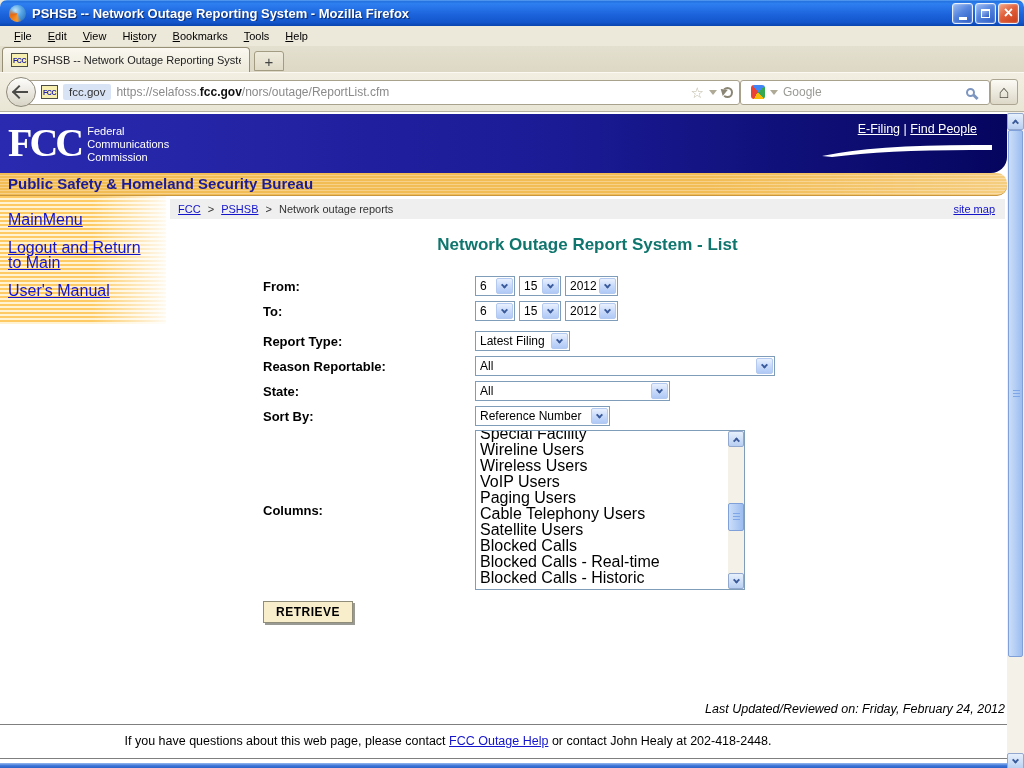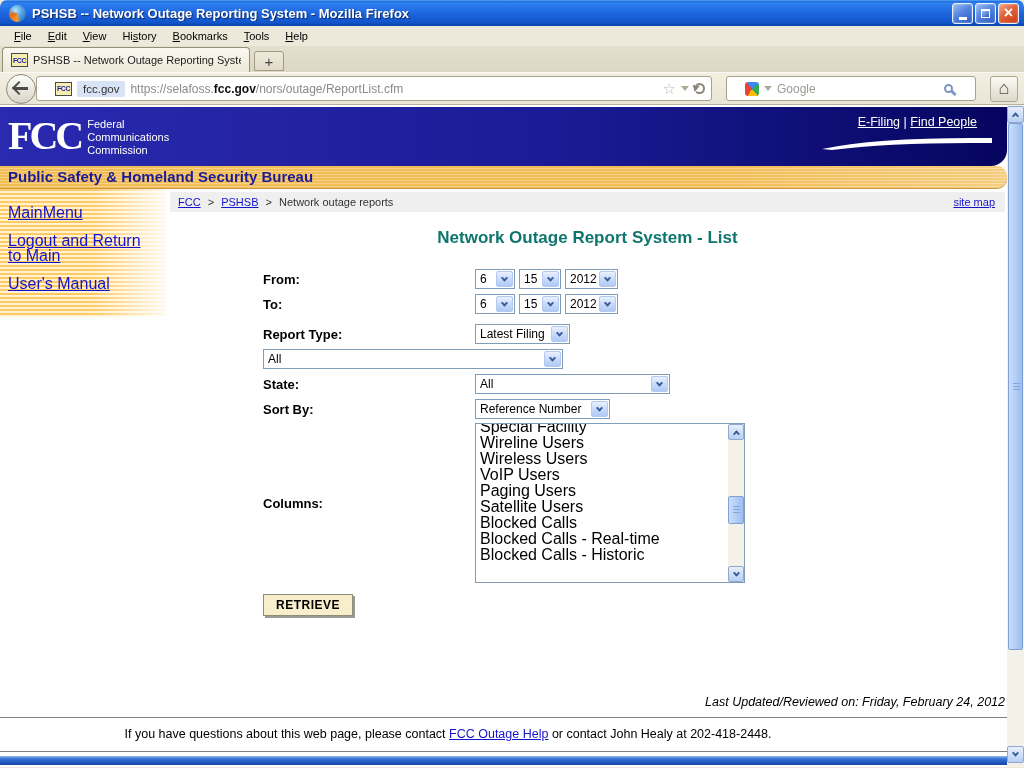--- a/index.html
+++ b/index.html
@@ -42,42 +42,42 @@
     border-radius:4px 4px 0 0; font-size:11px; color:#222; }
   .tab-title { white-space:nowrap; overflow:hidden; }
   .newtab { width:30px; height:20px; margin-left:4px; margin-bottom:1px; border:1px solid #A39C82;
     border-radius:3px 3px 0 0; background:linear-gradient(180deg,#EFEBDC,#E0DBC8);
     display:flex; align-items:center; justify-content:center; font-size:15px; color:#444; }
   .fcc-favicon { width:17px; height:14px; background:#F6EFB0; border:1px solid #4A4A46;
     color:#2222AA; font-size:7px; font-weight:bold; display:inline-flex; align-items:center; justify-content:center;
     letter-spacing:-0.5px; flex:none; }
 
   
-  .navbar { height:33px; background:linear-gradient(180deg,#F2EEE1,#EAE6D6); border-top:1px solid #FBF9F2;
-    border-bottom:1px solid #B5B1A0; display:flex; align-items:center; padding:0 6px; gap:14px; }
+  .navbar { height:40px; background:linear-gradient(180deg,#F2EEE1,#EAE6D6); border-top:1px solid #FBF9F2;
+    border-bottom:1px solid #B5B1A0; display:flex; align-items:center; padding:0 6px; gap:0; }
   .backbtn { width:30px; height:30px; border-radius:50%; flex:none; position:relative; z-index:2; margin-right:-14px;
     background:linear-gradient(180deg,#FDFDFB,#D8D4C6); border:1px solid #8E897A;
     display:flex; align-items:center; justify-content:center; }
   .back-arrow { position:relative; width:13px; height:2.5px; background:#4A4A48; }
   .back-arrow::before { content:""; position:absolute; left:-1px; top:-4px; width:8px; height:8px;
     border-left:2.5px solid #4A4A48; border-bottom:2.5px solid #4A4A48; transform:rotate(45deg); }
   .urlbar { flex:1; height:25px; background:#fff; border:1px solid #A8A28D; border-radius:3px;
     display:flex; align-items:center; padding:0 6px 0 18px; gap:5px; font-size:12px; }
   .site-chip { background:#D8E4F5; border-radius:2px; padding:2px 6px; font-size:11.5px; color:#333; }
   .url-text { flex:1; white-space:nowrap; overflow:hidden; color:#8A8A8A; }
   .url-text .dom { color:#111; font-weight:bold; }
   .star { color:#BDB8A4; font-size:15px; line-height:1; }
   .star::before { content:"\2606"; }
   .chev-sm { width:0; height:0; border-left:4px solid transparent; border-right:4px solid transparent;
     border-top:5px solid #AFAA96; }
   .reload { width:11px; height:11px; border:2px solid #8A8574; border-radius:50%; border-left-color:transparent; position:relative; }
   .reload::after { content:""; position:absolute; left:-4px; top:-2px; width:0; height:0;
     border-top:4px solid transparent; border-bottom:4px solid transparent; border-right:6px solid #8A8574; transform:rotate(40deg); }
   .searchbox { width:250px; height:25px; background:#fff; border:1px solid #A8A28D; border-radius:3px;
-    display:flex; align-items:center; padding:0 18px; gap:5px; flex:none; }
+    display:flex; align-items:center; padding:0 10px; gap:5px; flex:none; }
   .gicon { width:14px; height:14px; border-radius:3px; flex:none;
     background:conic-gradient(from -40deg,#4285F4 0 25%,#34A853 0 50%,#FBBC05 0 70%,#EA4335 0 100%); }
   .search-ph { flex:1; color:#9A9A95; font-size:12px; }
   .mag { width:9px; height:9px; border:2px solid #7D96C0; border-radius:50%; position:relative; margin-right:4px; }
   .mag::after { content:""; position:absolute; width:2.5px; height:6px; background:#7D96C0;
     bottom:-5px; right:-3px; transform:rotate(-45deg); }
   .homebtn { width:28px; height:26px; border-radius:3px; flex:none; border:1px solid #ABA591;
     background:linear-gradient(180deg,#FBFAF4,#DDD8C8); display:flex; align-items:center; justify-content:center;
     font-size:18px; color:#55534A; }
   .homebtn::before { content:"\2302"; }
@@ -313,20 +313,21 @@
           <div class="frow">
             <span class="flabel">Report Type:</span>
             <span class="sel" style="width:95px">
                 <span>Latest Filing</span>
                 <span class="selbtn">
                   <span class="chev"></span>
                 </span>
               </span>
           </div>
           <div class="frow">
+            <span class="flabel">Reason Reportable:</span>
             <span class="sel" style="width:300px">
                 <span>All</span>
                 <span class="selbtn">
                   <span class="chev"></span>
                 </span>
               </span>
           </div>
           <div class="frow">
             <span class="flabel">State:</span>
             <span class="sel" style="width:195px">
@@ -347,20 +348,21 @@
           </div>
           <div class="frow" style="align-items:center; margin-top:2px;">
             <span class="flabel">Columns:</span>
             <div class="listbox">
               <div class="list-items">
                   <div class="list-option">Special Facility</div>
                   <div class="list-option">Wireline Users</div>
                   <div class="list-option">Wireless Users</div>
                   <div class="list-option">VoIP Users</div>
                   <div class="list-option">Paging Users</div>
+                  <div class="list-option">Cable Telephony Users</div>
                   <div class="list-option">Satellite Users</div>
                   <div class="list-option">Blocked Calls</div>
                   <div class="list-option">Blocked Calls - Real-time</div>
                   <div class="list-option">Blocked Calls - Historic</div>
                 </div>
               <div class="lb-scroll">
                 <span class="sb-btn up">
                     <span class="chev up"></span>
                   </span>
                 <span class="sb-thumb">

